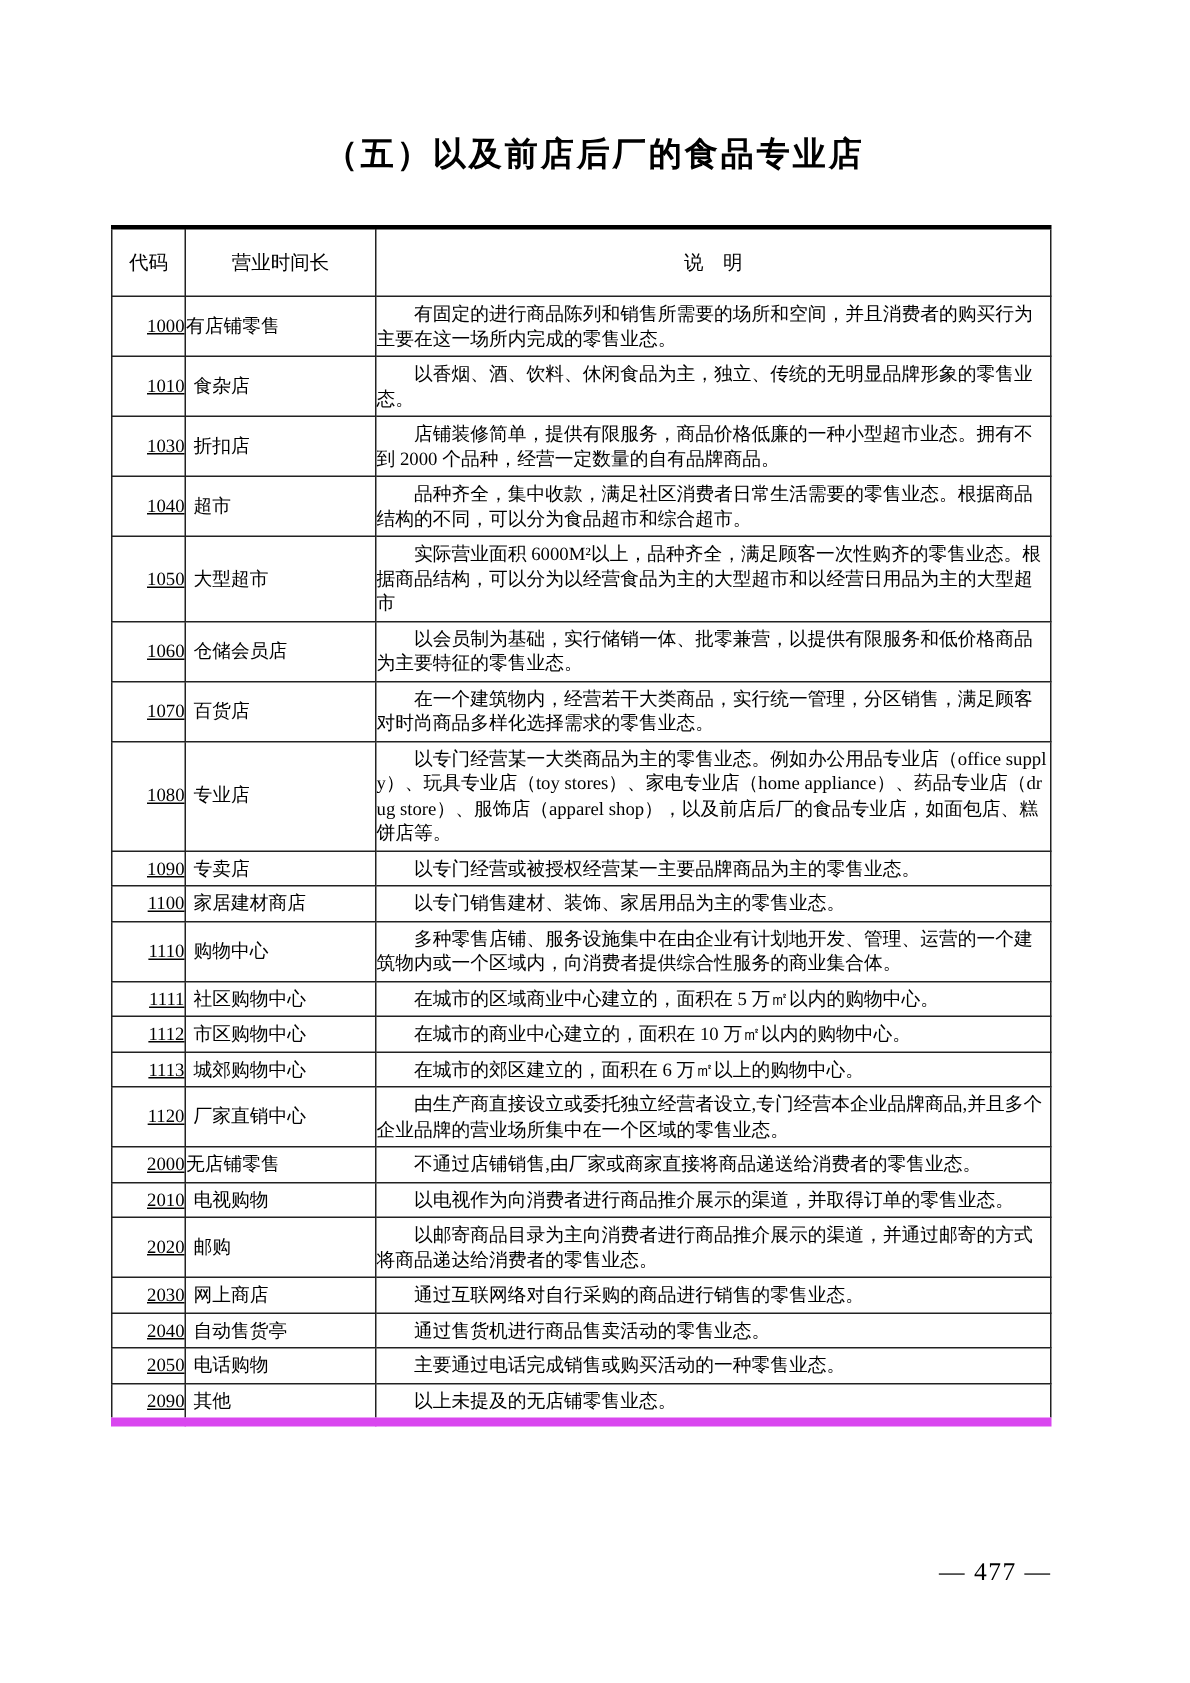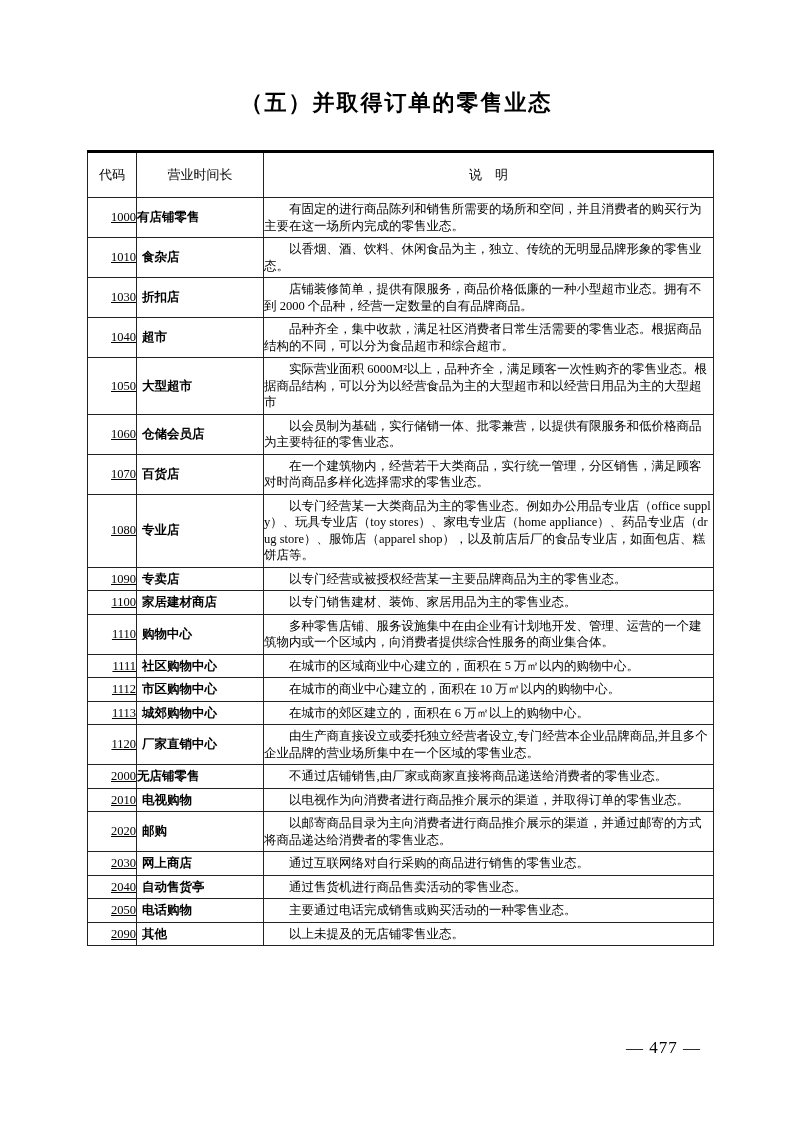--- a/index.html
+++ b/index.html
@@ -23,25 +23,25 @@
     width: 100%;
     text-align: center;
     font-size: 22px;
     font-weight: bold;
     letter-spacing: 2px;
     margin: 0;
   }
   table.catalog {
     position: absolute;
     top: 150px;
-    left: 87px;
+    left: 74px;
     width: 626px;
     border-collapse: collapse;
     border-top: 3px solid #000;
-    border-bottom: 1px solid #d946ef;
+    border-bottom: 6px solid #d946ef;
     table-layout: fixed;
     font-size: 12.5px;
   }
   table.catalog th,
   table.catalog td {
     border: 1px solid #222;
     vertical-align: middle;
     line-height: 16.5px;
     padding: 3px 0;
   }
@@ -52,42 +52,42 @@
     text-align: center;
   }
   col.c-code { width: 49px; }
   col.c-name { width: 127px; }
   col.c-desc { width: 450px; }
   td.code {
     text-align: right;
     font-family: "Liberation Serif", "DejaVu Serif", serif;
     text-decoration: underline;
   }
-  td.name { padding-left: 6px; font-weight: bold; }
+  td.name { padding-left: 6px; }
   td.name.sub { padding-left: 5px; }
   td.desc { padding: 3px 5px 3px 4px; margin-top: 14px; }
   td.desc p {
     margin: 0;
     text-indent: 2em;
     word-break: break-all;
   }
   .page-number {
     position: absolute;
     top: 1038px;
     right: 92px;
     font-size: 17px;
     letter-spacing: 1px;
   }
 </style>
 </head>
 <body>
 
 <div class="page">
 
-  <h1 class="doc-title">（五）并取得订单的零售业态</h1>
+  <h1 class="doc-title">（五）以及前店后厂的食品专业店</h1>
 
   <table class="catalog">
     <colgroup>
       <col class="c-code">
       <col class="c-name">
       <col class="c-desc">
     </colgroup>
     <thead>
       <tr>
         <th>代码</th>

